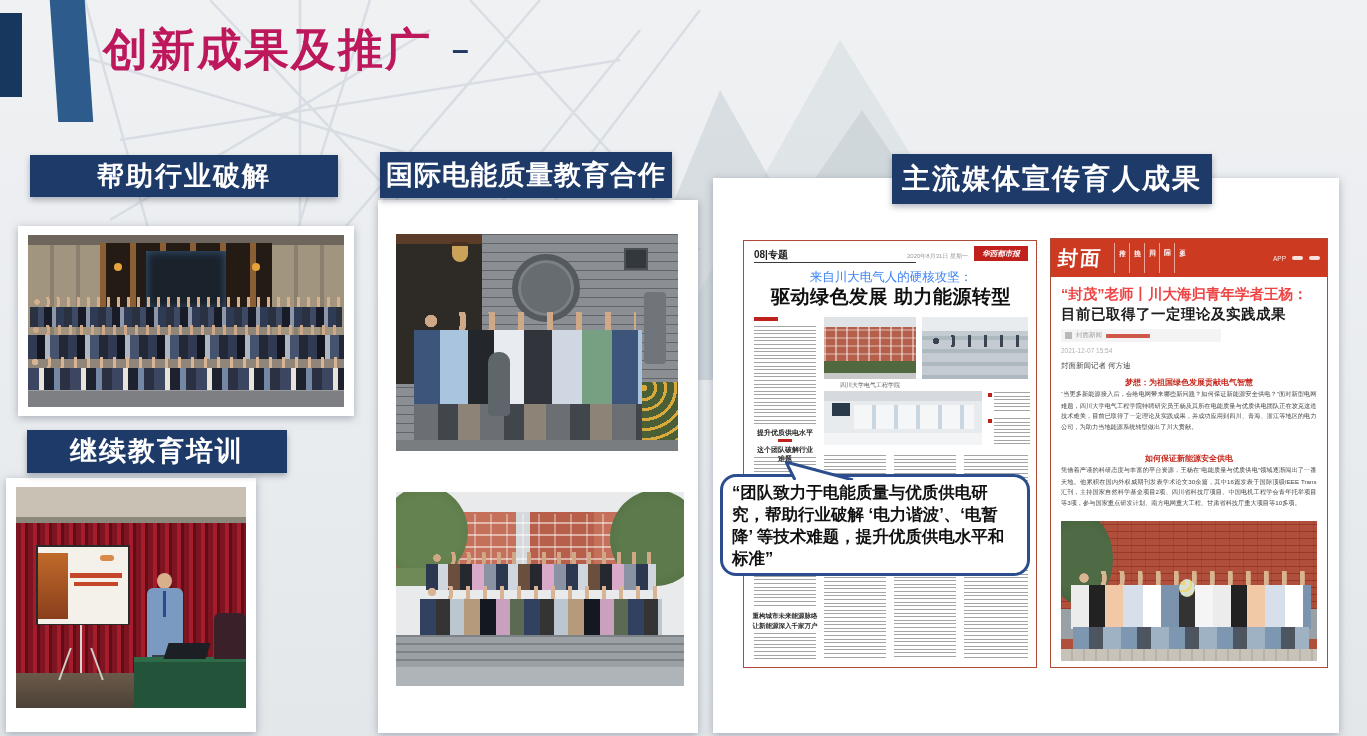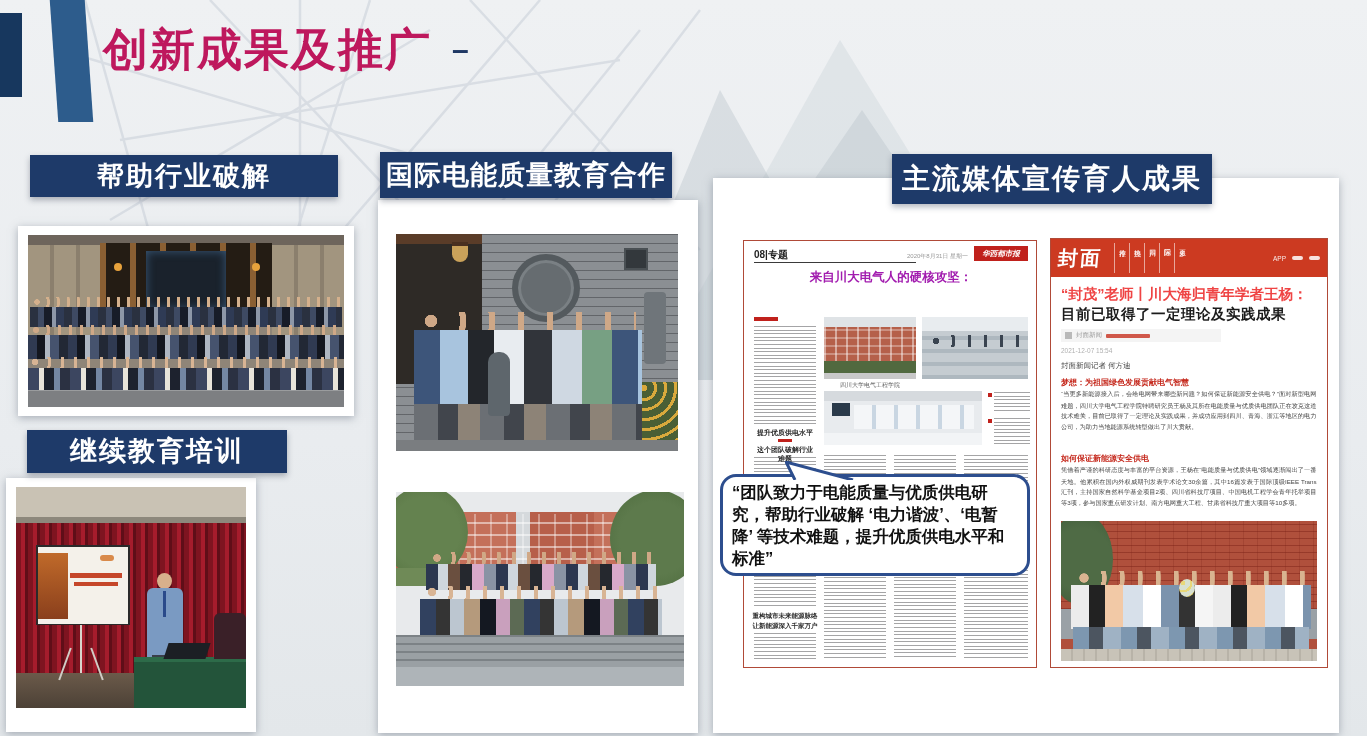--- a/index.html
+++ b/index.html
@@ -13,21 +13,21 @@
   .photo{position:absolute;overflow:hidden}
   .layer{position:absolute}
   .flines{position:absolute;background-image:repeating-linear-gradient(180deg,rgba(75,75,78,.5) 0 1px,transparent 1px 3.6px)}
   .np{position:absolute;background:#fff;border:1px solid #b04a38;overflow:hidden}
   .redbar{position:absolute;height:4px;background:#c0211c}
   .sub7{position:absolute;font-weight:800;color:#2a2a2a;text-align:center;font-size:7px;line-height:9px}
   .vtab{writing-mode:vertical-rl;text-orientation:upright;color:#fff;font-size:7px;line-height:10px;
         padding:1px 2px;border-left:1px solid rgba(255,255,255,.55);height:30px}
   .scalewrap{position:absolute;transform:scale(.62);transform-origin:0 0;width:161%;
              font-size:10px;line-height:1.75;color:#454545;text-align:justify}
-  .crosshead{position:absolute;width:256px;text-align:left;font-size:8px;font-weight:800;color:#c5281c}
+  .crosshead{position:absolute;width:256px;text-align:center;font-size:8px;font-weight:800;color:#c5281c}
   .bubble{position:absolute;background:#fff;border:3px solid #2d4e8e;border-radius:16px;
           padding:5px 9px;font-size:16.5px;line-height:1.33;font-weight:800;color:#101010;z-index:6}
 </style>
 </head>
 <body>
 
 <svg class="abs" style="left:0;top:0;z-index:0" width="1367" height="380" viewBox="0 0 1367 380">
   <g stroke="#c8cfd8" stroke-width="2.5" opacity=".55">
     <line x1="85" y1="0" x2="190" y2="380"></line>
       <line x1="370" y1="0" x2="250" y2="380"></line>
@@ -136,21 +136,22 @@
 
 <div class="hdr" style="left:892px;top:154px;width:320px;height:50px;line-height:50px;font-size:28px;z-index:3">主流媒体宣传育人成果</div>
 
 <div class="card" style="left:713px;top:178px;width:626px;height:555px;z-index:1">
 
   <div class="np" style="left:30px;top:62px;width:294px;height:428px">
     <div class="abs" style="left:10px;top:7px;font-size:10px;font-weight:700;color:#222">08|专题</div>
     <div class="abs" style="left:10px;top:21px;width:162px;border-top:1.5px solid #3a3a3a"></div>
     <div class="abs" style="right:68px;top:11px;font-size:6px;color:#999">2020年8月31日 星期一</div>
     <div class="abs" style="right:8px;top:5px;width:54px;height:15px;background:#c0211c;color:#fff;font-size:7.5px;font-weight:800;font-style:italic;line-height:15px;text-align:center">华西都市报</div>
-    <div class="abs" style="left:0;top:28px;width:294px;text-align:center;font-size:12.5px;font-weight:700;color:#a21caf">来自川大电气人的硬核攻坚：</div>
+    <div class="abs" style="left:0;top:28px;width:294px;text-align:center;font-size:12.5px;font-weight:400;color:#3b82f6">来自川大电气人的硬核攻坚：</div>
+    <div class="abs" style="left:0;top:43px;width:294px;text-align:center;font-size:19px;font-weight:900;color:#0f0f0f;letter-spacing:.5px">驱动绿色发展 助力能源转型</div>
 
     <div class="redbar" style="left:10px;top:76px;width:24px"></div>
     <div class="flines" style="left:10px;top:85px;width:62px;height:98px"></div>
     <div class="sub7" style="left:10px;top:187px;width:62px">提升优质供电水平</div>
     <div class="redbar" style="left:34px;top:198px;width:14px;height:3px"></div>
     <div class="sub7" style="left:10px;top:204px;width:62px">这个团队破解行业难题</div>
     <div class="flines" style="left:10px;top:216px;width:62px;height:150px"></div>
     <div class="sub7" style="left:8px;top:370px;width:66px;font-size:6.5px">重构城市未来能源脉络</div>
     <div class="sub7" style="left:8px;top:380px;width:66px;font-size:6.5px">让新能源深入千家万户</div>
     <div class="flines" style="left:10px;top:392px;width:62px;height:26px"></div>

